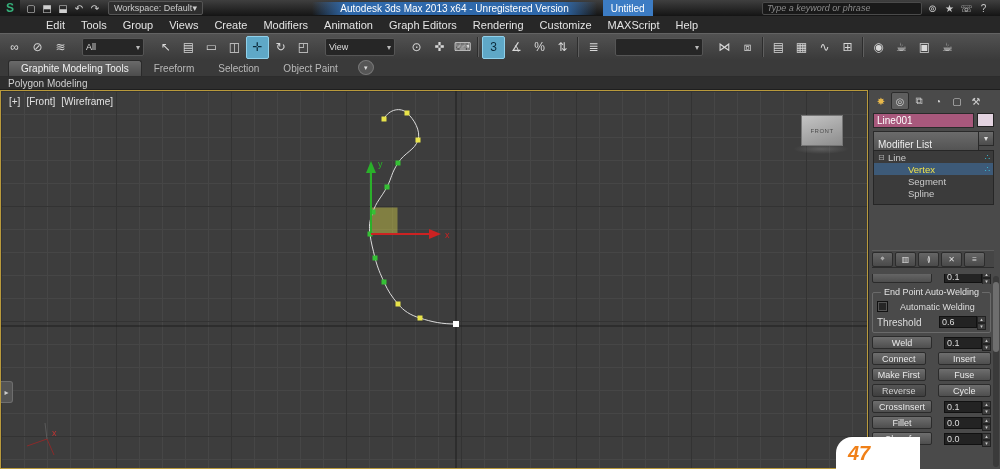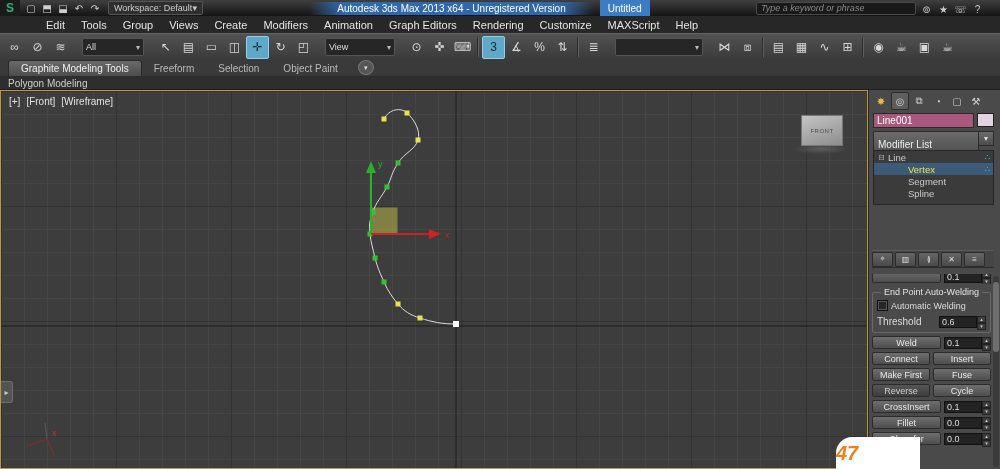--- a/index.html
+++ b/index.html
@@ -12,21 +12,21 @@
   .logo{width:20px;height:16px;display:flex;align-items:center;justify-content:center;
     background:#1b1b1b;color:#35b07a;font-weight:bold;font-size:12px;}
   .qat{display:flex;align-items:center;gap:2px;margin-left:4px;}
   .qat span{width:14px;height:13px;display:flex;align-items:center;justify-content:center;font-size:10px;color:#cfcfcf;}
   .workspace{display:flex;align-items:center;gap:0;margin-left:6px;padding:0 5px;height:12px;
     background:#2e2e2e;border:1px solid #555;border-radius:2px;font-size:9px;color:#ccc;}
   .tb-center{flex:1;display:flex;align-items:center;justify-content:center;min-width:0;}
   .app-title{padding:1px 28px;color:#fff;white-space:nowrap;
     background:linear-gradient(90deg,rgba(40,90,150,0),rgba(47,108,178,.95) 12%,rgba(47,108,178,.95) 88%,rgba(40,90,150,0));}
   .doc-name{margin-left:6px;padding:3px 8px;background:#3c7cc4;color:#fff;white-space:nowrap;}
-  .tb-right{display:flex;align-items:flex-end;gap:4px;margin-right:16px;}
+  .tb-right{display:flex;align-items:center;gap:4px;margin-right:10px;}
   .search{width:150px;height:11px;background:#191919;border:1px solid #4a4a4a;border-radius:2px;
     display:flex;align-items:center;padding:0 4px;}
   .search-ph{color:#8a8a8a;font-style:italic;font-size:9px;white-space:nowrap;overflow:hidden;}
   .tb-right .ric{width:13px;text-align:center;font-size:10px;color:#c9c9c9;}
 
   
   .menubar{position:absolute;left:0;top:16px;width:1000px;height:17px;background:#272727;
     display:flex;align-items:center;padding-left:38px;box-sizing:border-box;}
   .menubar span{padding:0 8px;font-size:11px;color:#e4e4e4;white-space:nowrap;}
 
@@ -100,21 +100,21 @@
   .srow.indent{padding-left:34px;}
   .srow.sel{background:var(--selection-highlight);color:var(--selected-text);}
   .srow .sticks{position:absolute;right:3px;font-size:8px;color:#39c7e0;}
   .cp-stacktools{position:absolute;left:3px;top:160px;right:6px;height:16px;display:flex;gap:2px;
     border-top:1px solid #5c5c5c;border-bottom:1px solid #2c2c2c;align-items:center;background:#454545;}
   .stool{width:19px;height:13px;background:linear-gradient(#666,#4a4a4a);border:1px solid #2c2c2c;
     border-radius:2px;font-size:8px;color:#ddd;display:flex;align-items:center;justify-content:center;}
   .cp-rollout{position:absolute;left:3px;top:184px;right:9px;bottom:0;display:flex;flex-direction:column;gap:3px;}
   .clipped{height:10px;overflow:hidden;}
   .clipped .rrow{margin-top:-4px;}
-  .rrow{display:flex;gap:3px;align-items:center;height:13px;flex:none;}
+  .rrow{display:flex;gap:12px;align-items:flex-end;height:13px;flex:none;}
   .pbtn{height:13px;background:linear-gradient(#6e6e6e,#4e4e4e);border:1px solid #2b2b2b;border-radius:2px;
     color:#e9e9e9;font-size:9px;font-family:inherit;padding:0;display:flex;align-items:center;justify-content:center;}
   .pbtn.dark{background:linear-gradient(#565656,#3e3e3e);color:#cfcfcf;}
   .grow{flex:1;}
   .half{width:50%;}
   .spin{width:47px;height:12px;display:flex;flex:none;}
   .spin .sval{flex:1;background:#232323;border:1px solid #111;color:#ddd;font-size:9px;
     display:flex;align-items:center;padding:0 2px;}
   .sarr{width:9px;display:flex;flex-direction:column;}
   .sarr i{flex:1;font-style:normal;font-size:5px;line-height:5px;color:#ccc;background:#3e3e3e;
@@ -124,21 +124,21 @@
   .group-title{position:absolute;top:-6px;left:8px;background:#4a4a4a;padding:0 3px;font-size:9px;color:#e2e2e2;}
   .cbox{width:9px;height:9px;background:#262626;border:1px solid #111;box-shadow:inset 0 0 0 1px #555;flex:none;}
   .cbl{font-size:9px;color:#ddd;}
   .rlabel{font-size:10px;color:#ddd;flex:1;}
   .cp-scroll{position:absolute;right:1px;top:186px;bottom:2px;width:6px;background:#3a3a3a;border-radius:3px;}
   .cp-thumb{position:absolute;left:0;top:6px;width:6px;height:70px;background:#6e6e6e;border-radius:3px;}
 
   
   .watermark{position:absolute;left:836px;top:437px;width:84px;height:32px;background:#ffffff;
     border-radius:16px 0 0 0;display:flex;align-items:center;z-index:9;}
-  .watermark span{color:var(--watermark-orange);font-size:20px;font-weight:bold;font-style:italic;text-align:right;}
+  .watermark span{margin-left:12px;color:var(--watermark-orange);font-size:20px;font-weight:bold;font-style:italic;text-align:right;}
 </style>
 </head>
 <body>
 
 <div class="app">
 
   <div class="titlebar">
     <span class="logo">S</span>
     <div class="qat">
       <span>▢</span>

